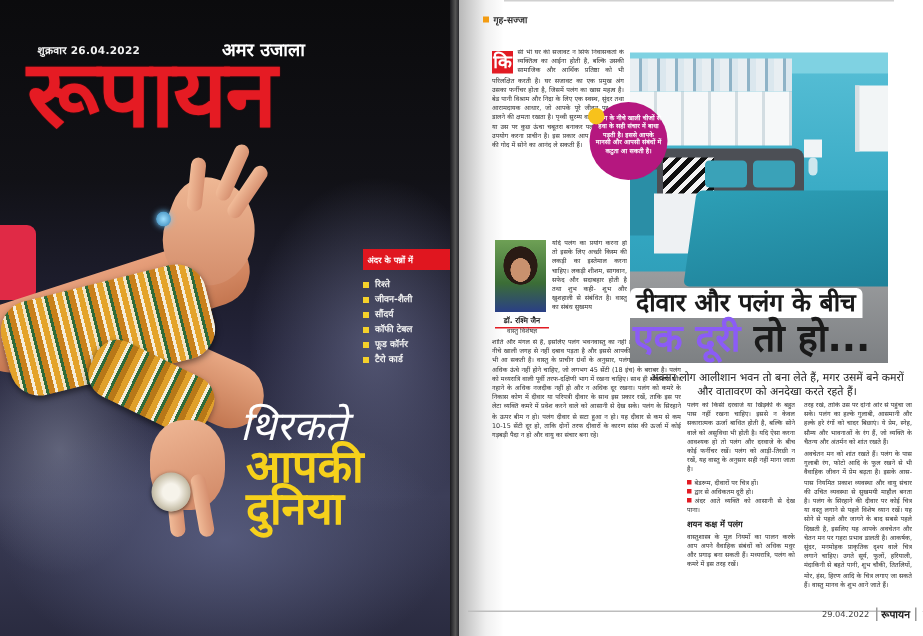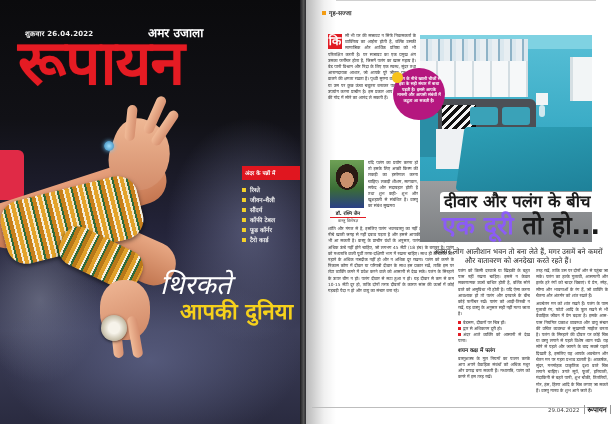--- a/index.html
+++ b/index.html
@@ -49,21 +49,21 @@
 
   .inside-box { position:absolute; left:242px; top:166px; width:62px; }
   .inside-header { background:#e0161f; color:#fff; font-size:5.5px; font-weight:bold; padding:3px 3px; }
   .inside-list { list-style:none; margin-top:5px; }
   .inside-list li { display:flex; align-items:center; color:#f2f2f2; font-size:6px; font-weight:bold; line-height:10px; }
   .inside-list .bullet { display:inline-block; width:4px; height:4px; background:#f5d12a; margin-right:4px; }
 
   .cover-headline { position:absolute; left:160px; top:272px; text-align:left; }
   .cover-headline .l1 { color:#ffffff; font-size:27px; font-family:"DejaVu Serif", serif; font-style:italic; line-height:26px; }
   .cover-headline .l2 { color:#ffffff; font-size:27px; font-family:"DejaVu Serif", serif; font-style:italic; line-height:26px; margin-left:10px; }
-  .cover-headline .l3 { color:#f6d11b; font-size:22px; font-weight:bold; line-height:28px; margin-left:20px; }
+  .cover-headline .l3 { color:#f6d11b; font-size:30px; font-weight:bold; line-height:28px; margin-left:4px; }
 
   
   .page { position:absolute; left:306px; top:0; width:309px; height:424px; background:#ffffff; }
   .page .fold { position:absolute; left:0; top:0; width:30px; height:424px;
     background:linear-gradient(90deg,rgba(0,0,0,0.28),rgba(0,0,0,0.06) 60%,rgba(0,0,0,0)); }
   .page .topline { position:absolute; left:30px; top:0; width:260px; height:1px; background:#d0d0d0; }
   .section-tag { position:absolute; left:16px; top:9px; display:flex; align-items:center; }
   .section-tag .sq { width:4px; height:4px; background:#f39c12; margin-right:3px; }
   .section-tag span { font-size:6px; color:#333; font-weight:bold; }
 
@@ -88,21 +88,21 @@
   .bed-white { position:absolute; left:16px; top:94px; width:66px; height:40px; background:#eef1f3; }
   .bed-teal { position:absolute; left:40px; top:92px; width:140px; height:64px; background:linear-gradient(170deg,#2d9fb6,#1e8199);
     border-radius:4px; transform:skewX(-8deg); }
   .nightstand { position:absolute; left:0; top:78px; width:18px; height:44px; background:#2a8ea6; }
   .floor { position:absolute; left:0; top:146px; width:100%; height:61px; background:linear-gradient(180deg,#9a9c9e,#7d8083); }
 
   .callout { position:absolute; left:393px; top:68px; width:52px; height:52px; border-radius:50%; background:#b5177f;
     color:#fff; font-size:4.2px; line-height:5.4px; text-align:center; padding:8px 4px 0 4px; font-weight:bold; }
   .callout-dot { position:absolute; left:392px; top:72px; width:11px; height:11px; border-radius:50%; background:#f7c21b; }
 
-  .article-title { position:absolute; left:440px; top:192px; }
+  .article-title { position:absolute; left:420px; top:192px; }
   .article-title .t1 { display:inline-block; background:#ffffff; color:#1a1a1a; font-size:16.5px; font-weight:bold; padding:0 4px; border-radius:4px 4px 0 0; line-height:20px; }
   .article-title .t2 { display:block; font-size:25px; font-weight:bold; line-height:28px; margin-left:2px; }
   .article-title .t2 .red { color:#8b5cf6; }
   .article-title .t2 .blk { color:#1a1a1a; }
   .subhead { position:absolute; left:428px; top:247px; width:180px; text-align:center; color:#222; font-size:7.2px; line-height:9px; }
 
   .author-photo { position:absolute; left:330px; top:160px; width:34px; height:48px;
     background:radial-gradient(ellipse 11px 13px at 17px 20px,#c9916e 60%,transparent 62%),
                radial-gradient(ellipse 16px 18px at 17px 17px,#2a1a14 70%,transparent 72%),
                linear-gradient(180deg,#6ea055,#3b6d36 60%,#2a3f86 100%); }

